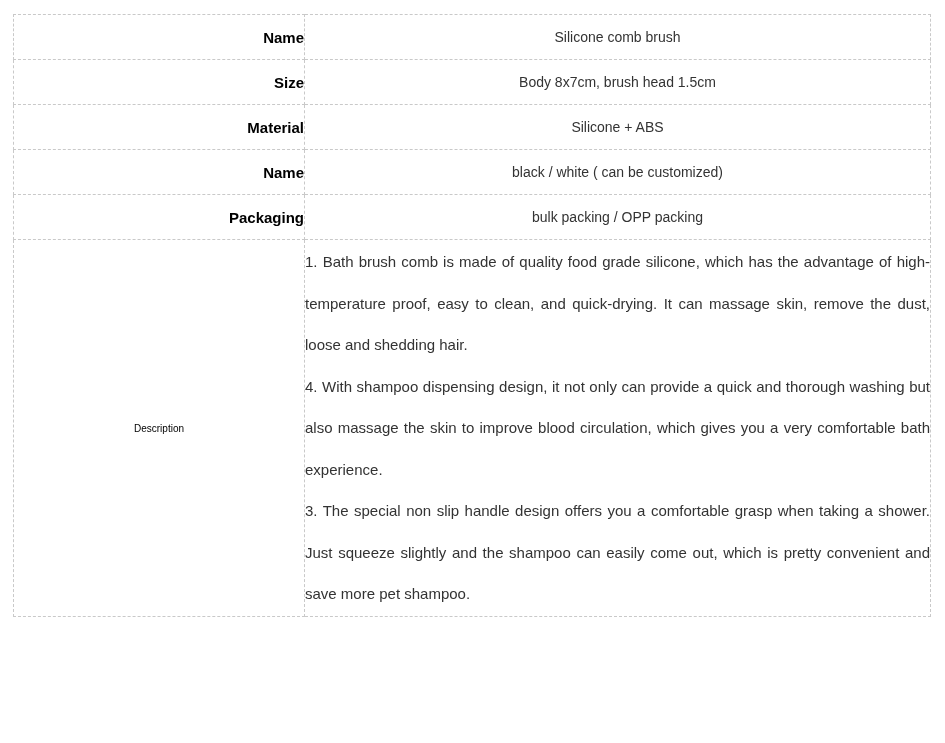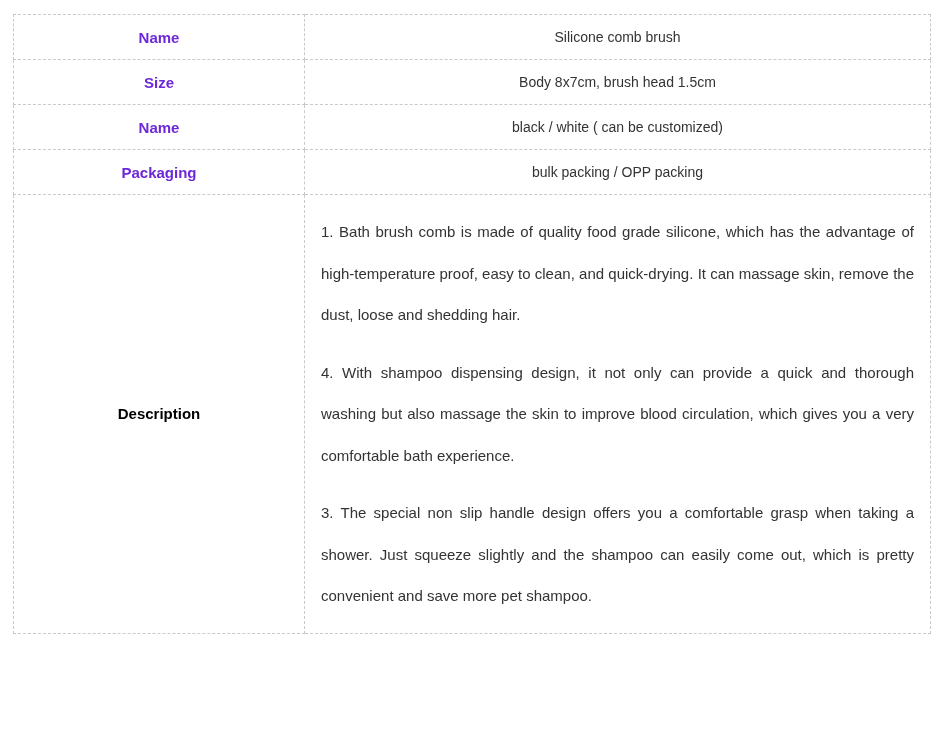--- a/index.html
+++ b/index.html
@@ -24,49 +24,49 @@
   table.spec-table td, table.spec-table th {
     border: 1px dashed #c9c9c9;
     box-sizing: border-box;
     padding: 0;
   }
   th.label-cell {
     width: 291px;
     height: 45px;
     font-size: 15px;
     font-weight: bold;
-    color: #6d28d9;
-    text-align: center;
+    color: #000000;
+    text-align: right;
     vertical-align: middle;
   }
   td.value-cell {
     width: 626px;
     height: 45px;
     font-size: 14px;
     font-weight: normal;
     color: #333333;
     text-align: center;
     vertical-align: middle;
   }
   th.desc-label-cell {
     width: 291px;
-    font-size: 15px;
-    font-weight: bold;
+    font-size: 10px;
+    font-weight: normal;
     color: #000000;
     text-align: center;
     vertical-align: middle;
   }
   td.desc-value-cell {
     width: 626px;
     height: 377px;
     vertical-align: middle;
     padding: 2px 6px 6px 10px;
   }
   td.desc-value-cell p {
-    margin: 16px;
+    margin: 0;
     font-size: 15px;
     color: #333333;
     line-height: 41.5px;
     text-align: justify;
     text-justify: inter-word;
   }
 </style>
 </head>
 <body>
 
@@ -77,20 +77,24 @@
   <tr>
     <th class="label-cell">Name</th>
     <td class="value-cell">Silicone comb brush</td>
   </tr>
 
   <tr>
     <th class="label-cell">Size</th>
     <td class="value-cell">Body 8x7cm, brush head 1.5cm</td>
   </tr>
 
+  <tr>
+    <th class="label-cell">Material</th>
+    <td class="value-cell">Silicone + ABS</td>
+  </tr>
 
 
   <tr>
     <th class="label-cell">Name</th>
     <td class="value-cell">black / white ( can be customized)</td>
   </tr>
 
   <tr>
     <th class="label-cell">Packaging</th>
     <td class="value-cell">bulk packing / OPP packing</td>

